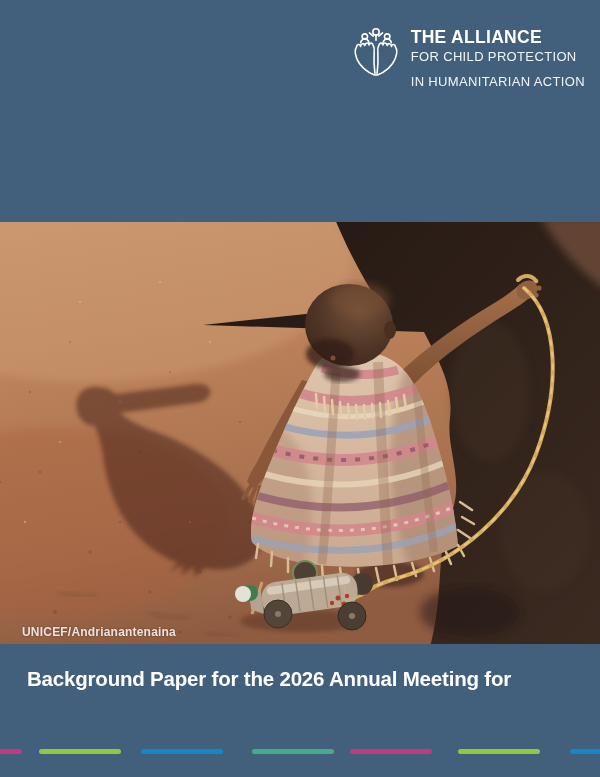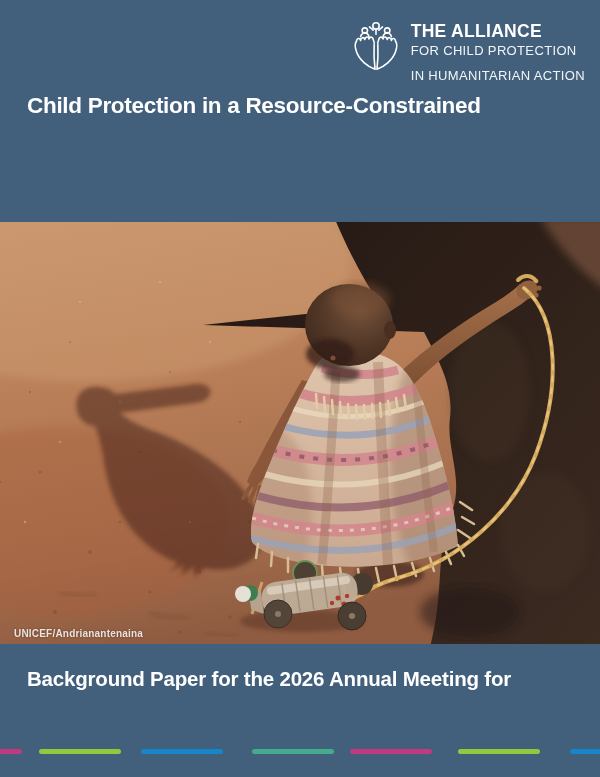--- a/index.html
+++ b/index.html
@@ -1,34 +1,34 @@
 <!DOCTYPE html>
 <html><head>
 <meta charset="utf-8">
 <style>
   html,body{margin:0;padding:0;}
   body{width:600px;height:777px;background:#42607B;font-family:"Liberation Sans",sans-serif;overflow:hidden;}
   .cover{position:relative;width:600px;height:777px;background:#42607B;}
 
   
-  .logo{position:absolute;top:16px;right:15px;display:flex;align-items:flex-start;gap:7px;color:#fff;}
+  .logo{position:absolute;top:22px;right:15px;display:flex;align-items:flex-start;gap:7px;color:#fff;}
   .logo svg{display:block;margin-top:2px;}
   .logo-text{display:flex;flex-direction:column;padding-top:7px;}
   .logo-name{font-size:17.5px;font-weight:bold;letter-spacing:.3px;line-height:1.0;}
   .logo-tag{font-size:13px;letter-spacing:.35px;line-height:1.18;margin-top:2px;color:#f2f5f8;}
   .logo-tag + .logo-tag{margin-top:10px;}
 
   
   .title{position:absolute;left:27px;top:88px;width:562px;color:#fff;font-size:22.5px;
          font-weight:bold;line-height:36px;letter-spacing:-0.3px;}
 
   
   .photo{position:absolute;left:0;top:222px;width:600px;height:422px;}
   .photo svg{display:block;}
-  .credit{position:absolute;left:14px;bottom:5px;font-size:10px;font-weight:bold;
+  .credit{position:absolute;left:22px;bottom:5px;font-size:12px;font-weight:bold;
           color:rgba(255,255,255,.85);letter-spacing:.2px;text-shadow:0 0 2px rgba(60,30,15,.6);}
 
   
   .subtitle{position:absolute;left:27px;top:663px;width:562px;color:#ffffff;font-size:20.5px;
             font-weight:bold;line-height:31px;letter-spacing:-0.2px;}
   .stripes{position:absolute;left:0;top:749px;width:600px;height:5px;overflow:hidden;}
   .stripe{position:absolute;top:0;width:82px;height:5px;border-radius:2.5px;}
 </style>
 </head>
 <body>
@@ -47,21 +47,21 @@
       <path d="M 31,55 C 39,52 48,45 51,36 C 52.5,31.5 52.5,27 51,25 C 50.5,21.5 47.5,21 46.5,24 C 46,20.5 43,20 42,23 C 41.2,19.5 38.2,19.5 37.5,22.5 C 36.5,19.5 33.5,20 33,23 C 32,25 31.5,27.5 32,30 C 32.5,38 32,47 31,55 z"></path>
     </svg>
     <div class="logo-text">
       <span class="logo-name">THE ALLIANCE</span>
       <span class="logo-tag">FOR CHILD PROTECTION</span>
       <span class="logo-tag">IN HUMANITARIAN ACTION</span>
     </div>
   </div>
 
   <h1 class="title" style="margin:0;">
-    <span>Child Protection in a Resource-Constrained</span><br>
+    <br>
     <br>
   </h1>
 
   <div class="photo">
     <svg width="600" height="422" viewBox="0 0 600 422">
       <defs>
         <linearGradient id="ground" x1="0" y1="0" x2="0.25" y2="1">
           <stop offset="0" stop-color="#c7956e"></stop>
           <stop offset="0.4" stop-color="#b97f58"></stop>
           <stop offset="0.75" stop-color="#a76f4e"></stop>

